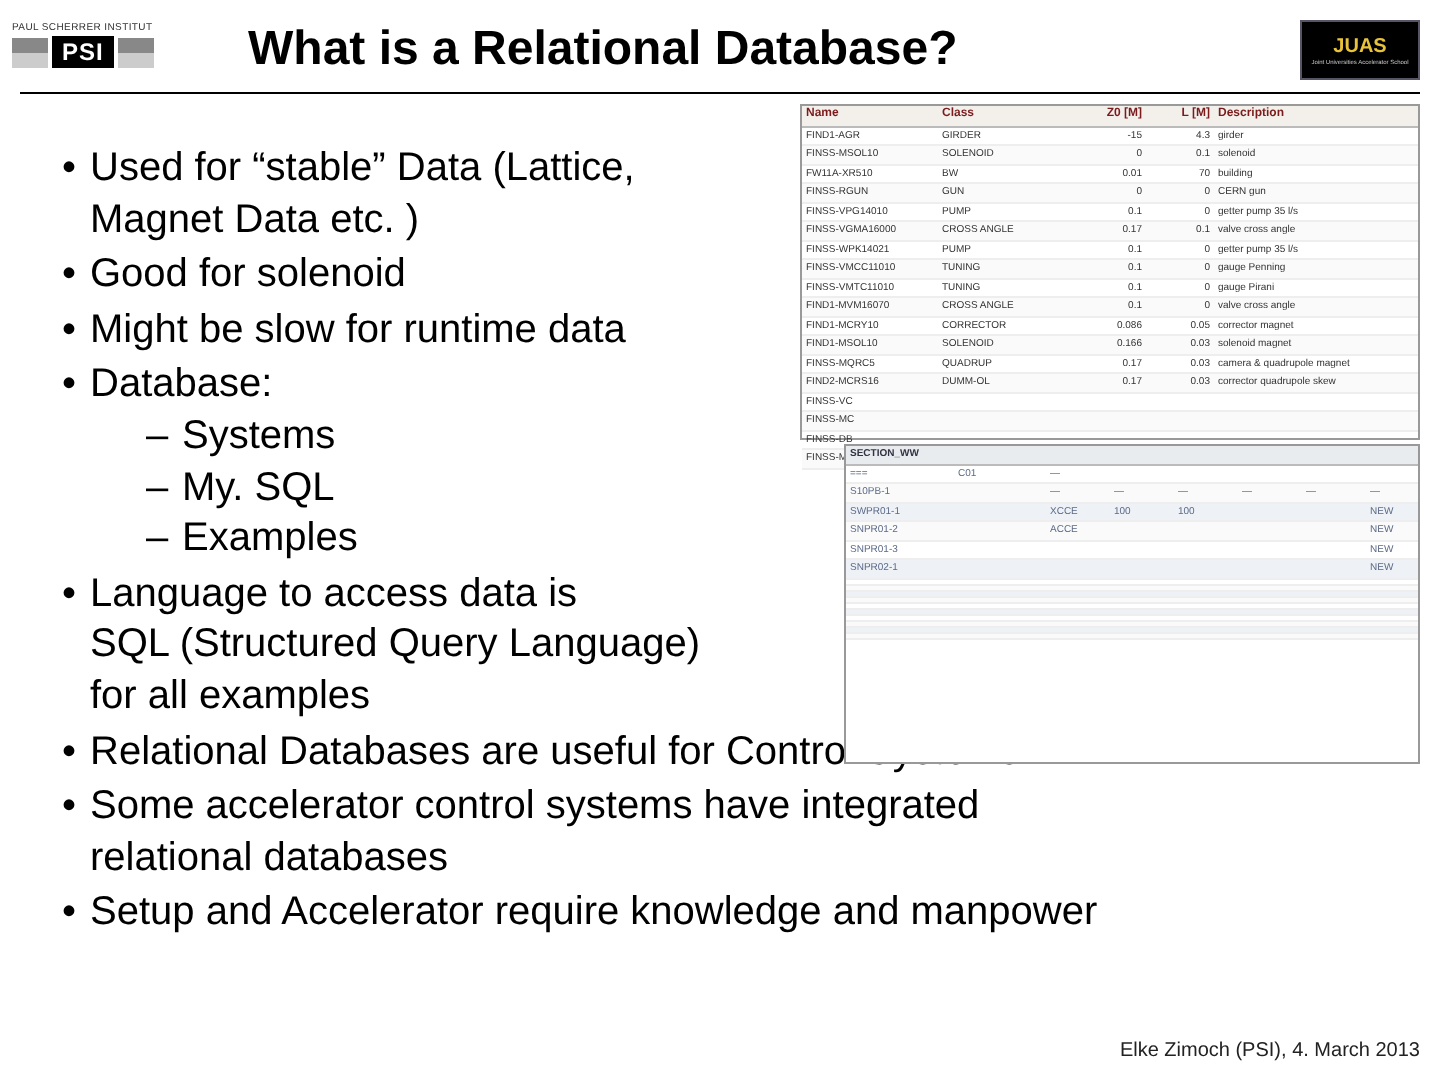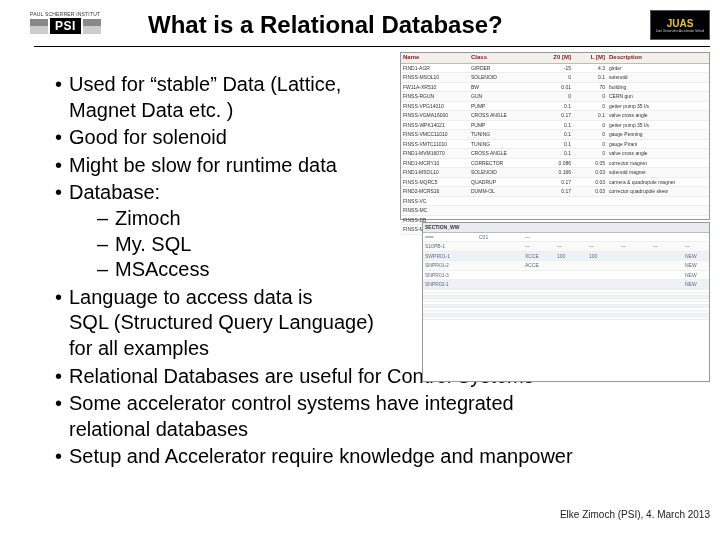--- a/index.html
+++ b/index.html
@@ -11,21 +11,20 @@
     font-family: Arial, Helvetica, sans-serif;
     color: #000;
     overflow: hidden;
     position: relative;
   }
   .slide {
     width: 720px;
     height: 540px;
     position: relative;
     box-sizing: border-box;
-    padding-left: 24px;
   }
   .header {
     display: flex;
     align-items: center;
     justify-content: flex-start;
     padding: 6px 10px 0 6px;
     height: 38px;
   }
   .logo-psi {
     width: 100px;
@@ -122,21 +121,21 @@
     padding-left: 18px;
   }
   ul.sub > li::before {
     content: "–";
     position: absolute;
     left: 0;
     top: 0;
   }
   .footer {
     position: absolute;
-    bottom: 20px;
+    bottom: 9px;
     right: 10px;
     font-size: 10px;
     color: #222;
   }
 
   
   .tbl {
     position: absolute;
     right: 10px;
     border: 1px solid #999;
@@ -208,23 +207,23 @@
   <div class="body">
     <ul class="top">
       <li>
         <span>Used for “stable” Data (Lattice,<br>Magnet Data etc. )</span>
       </li>
       <li>Good for solenoid</li>
       <li>Might be slow for runtime data</li>
       <li>
         <span>Database:</span>
         <ul class="sub">
-          <li>Zimoch</li>
+          <li>Systems</li>
           <li>My. SQL</li>
-          <li>MSAccess</li>
+          <li>Examples</li>
         </ul>
       </li>
       <li>
         <span>Language to access data is<br>SQL (Structured Query Language)<br>for all examples</span>
       </li>
       <li>Relational Databases are useful for Control Systems</li>
       <li>
         <span>Some accelerator control systems have integrated<br>relational databases</span>
       </li>
       <li>Setup and Accelerator require knowledge and manpower</li>

